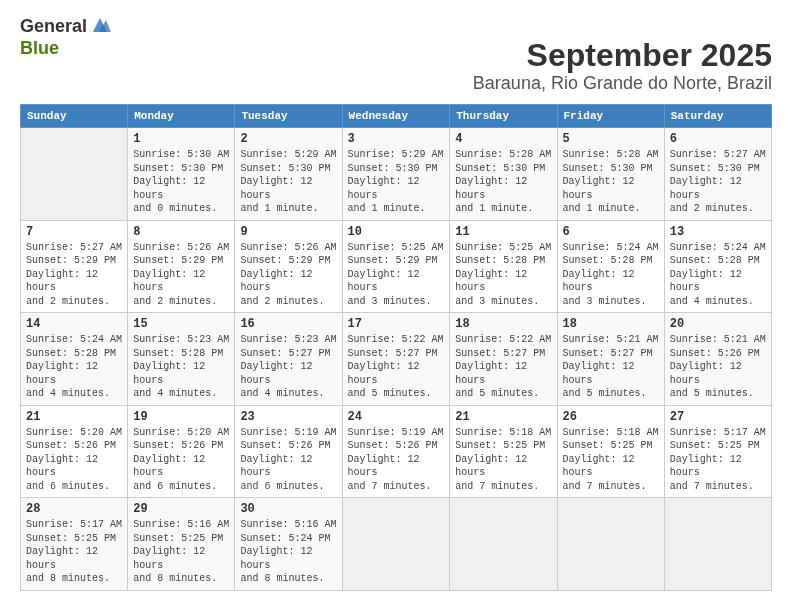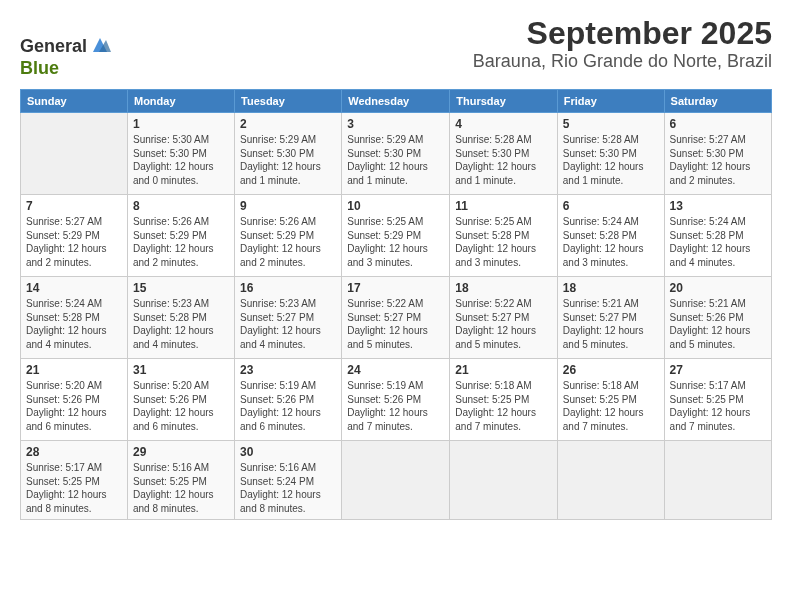--- a/index.html
+++ b/index.html
@@ -17,21 +17,20 @@
     }
     .header {
       display: flex;
       justify-content: space-between;
       align-items: flex-start;
       margin-bottom: 10px;
     }
     .logo {
       display: flex;
       align-items: flex-end;
-      margin-top: 20px;
     }
     .logo-text {
       font-size: 18px;
       font-weight: bold;
       color: #333;
       line-height: 1.2;
     }
     .logo-icon {
       width: 22px;
       height: 22px;
@@ -39,30 +38,32 @@
       margin-top: -4px;
     }
     .title-block {
       text-align: right;
     }
     .title-block h1 {
       font-size: 32px;
       font-weight: bold;
       color: #333;
       line-height: 1.1;
+      margin-top: 22px;
     }
     .title-block h2 {
       font-size: 18px;
       font-weight: normal;
       color: #555;
     }
     .calendar {
       width: 100%;
       border-collapse: collapse;
       font-size: 10px;
+      font-family: Liberation Mono, monospace;
     }
     .calendar thead tr th {
       background-color: #3d7ebf;
       color: #fff;
       text-align: left;
       padding: 5px 6px;
       font-size: 11px;
       font-weight: bold;
       border: 1px solid #5a9ad4;
     }
@@ -221,21 +222,21 @@
             <span class="day-num">20</span>
             <div class="cell-text">Sunrise: 5:21 AM<br>Sunset: 5:26 PM<br>Daylight: 12 hours<br>and 5 minutes.</div>
           </td>
         </tr>
         <tr>
           <td>
             <span class="day-num">21</span>
             <div class="cell-text">Sunrise: 5:20 AM<br>Sunset: 5:26 PM<br>Daylight: 12 hours<br>and 6 minutes.</div>
           </td>
           <td>
-            <span class="day-num">31</span>
+            <span class="day-num">19</span>
             <div class="cell-text">Sunrise: 5:20 AM<br>Sunset: 5:26 PM<br>Daylight: 12 hours<br>and 6 minutes.</div>
           </td>
           <td>
             <span class="day-num">23</span>
             <div class="cell-text">Sunrise: 5:19 AM<br>Sunset: 5:26 PM<br>Daylight: 12 hours<br>and 6 minutes.</div>
           </td>
           <td>
             <span class="day-num">24</span>
             <div class="cell-text">Sunrise: 5:19 AM<br>Sunset: 5:26 PM<br>Daylight: 12 hours<br>and 7 minutes.</div>
           </td>

